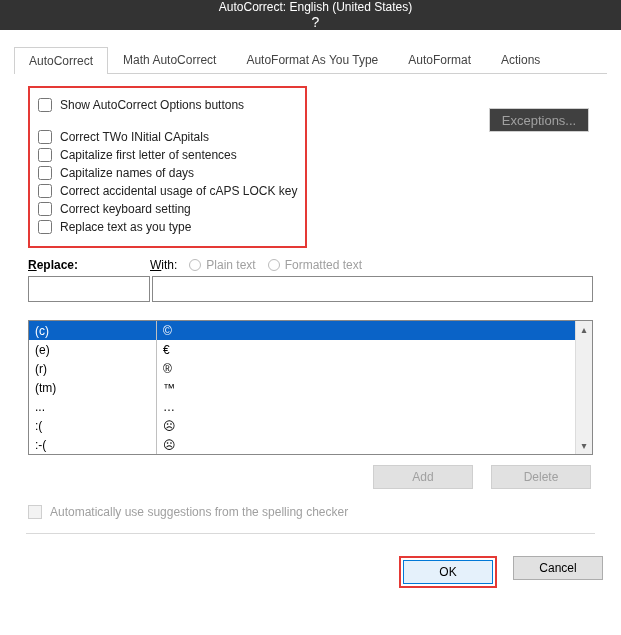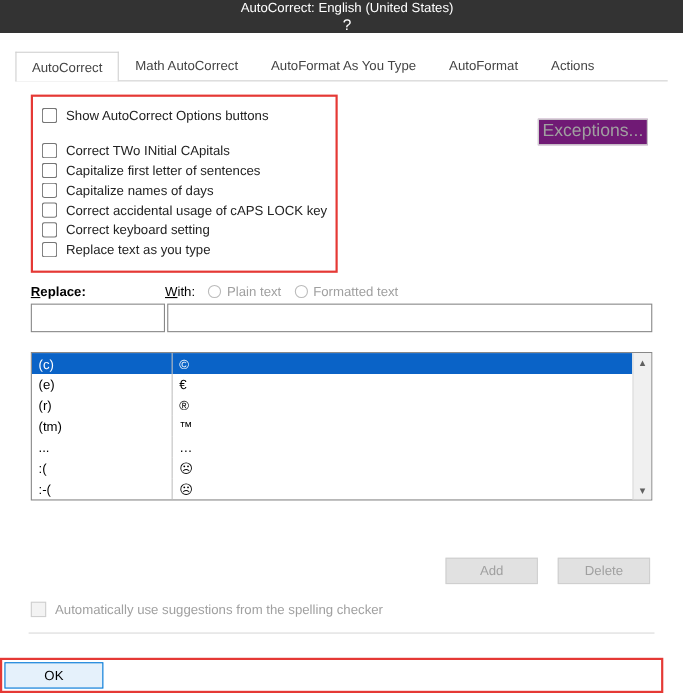--- a/index.html
+++ b/index.html
@@ -9,44 +9,44 @@
   .titlebar .btn { width: 46px; height: 30px; display: flex; align-items: center; justify-content: center; color: #fff; font-size: 14px; }
   .content { padding: 16px 14px 0 14px; }
   .tabs { display: flex; border-bottom: 1px solid #d0d0d0; text-align: center; }
   .tab { padding: 6px 14px; border: 1px solid transparent; border-bottom: none; color: #444; cursor: default; font-size: 12px; }
   .tab.active { border-color: #d0d0d0; background: #fff; position: relative; top: 1px; }
   .panel { padding: 12px 14px; position: relative; }
   .highlight-box { border: 2px solid #e53935; padding: 6px 8px 8px 8px; display: inline-block; }
   .checkrow { display: flex; align-items: center; margin: 4px 0; }
   .checkrow input[type=checkbox] { width: 14px; height: 14px; margin: 0 8px 0 0; accent-color: #888; }
   .checkrow label { font-size: 12px; color: #222; }
-  .exceptions { position: absolute; right: 18px; top: 34px; width: 100px; height: 24px; background: #701a75; color: #a0a0a0; border: 1px solid #cfcfcf; display: flex; align-items: center; justify-content: center; font-size: 16px; }
+  .exceptions { position: absolute; right: 18px; top: 34px; width: 100px; height: 24px; background: #404040; color: #a0a0a0; border: 1px solid #cfcfcf; display: flex; align-items: center; justify-content: center; font-size: 13px; }
   .replace-row { display: flex; align-items: center; margin-top: 10px; }
   .replace-lbl { width: 122px; font-weight: bold; }
   .radio { width: 12px; height: 12px; border-radius: 50%; border: 1px solid #bbb; display: inline-block; margin: 0 5px 0 12px; vertical-align: middle; }
   .radio-label { color: #a0a0a0; font-size: 12px; vertical-align: middle; }
   .inputs-row { display: flex; margin-top: 4px; }
   .inputs-row input { height: 26px; border: 1px solid #888; padding: 2px 6px; font-size: 12px; }
   .inp-replace { width: 122px; margin-right: 2px; }
   .inp-with { flex: 1; }
   .table-wrap { margin-top: 18px; border: 1px solid #888; height: 135px; display: flex; }
   .table-body { flex: 1; overflow: hidden; }
   .table-body .trow { display: flex; height: 19px; align-items: center; font-size: 12px; }
   .table-body .trow .c1 { width: 128px; padding-left: 6px; border-right: 1px solid #c0c0c0; height: 100%; display: flex; align-items: center; }
   .table-body .trow .c2 { flex: 1; padding-left: 6px; height: 100%; display: flex; align-items: center; }
   .trow.selected { background: #0a63c7; color: #fff; }
   .scrollbar { width: 17px; background: #f0f0f0; border-left: 1px solid #dcdcdc; display: flex; flex-direction: column; }
   .scrollbar .arrow { height: 17px; display: flex; align-items: center; justify-content: center; color: #606060; font-size: 10px; }
   .scrollbar .track { flex: 1; }
   .action-row { display: flex; justify-content: flex-end; margin-top: 10px; gap: 18px; padding-right: 2px; }
-  .action-btn { width: 84px; height: 24px; background: #e1e1e1; color: #a0a0a0; border: 1px solid #cfcfcf; display: flex; align-items: center; justify-content: center; font-size: 12px; margin-top: 42px; }
+  .action-btn { width: 100px; height: 24px; background: #e1e1e1; color: #a0a0a0; border: 1px solid #cfcfcf; display: flex; align-items: center; justify-content: center; font-size: 12px; }
   .auto-row { display: flex; align-items: center; margin-top: 16px; color: #a0a0a0; }
   .auto-row .chk { width: 14px; height: 14px; border: 1px solid #cfcfcf; margin-right: 8px; background: #f3f3f3; }
   .bottom-sep { border-top: 1px solid #d9d9d9; margin: 14px -2px 0 -2px; }
-  .footer { display: flex; justify-content: flex-end; gap: 16px; padding: 10px 18px 14px 0; flex-direction: column; }
+  .footer { display: flex; justify-content: flex-end; gap: 16px; padding: 10px 18px 14px 0; }
   .footer .fbtn { width: 90px; height: 24px; background: #e1e1e1; border: 1px solid #adadad; display: flex; align-items: center; justify-content: center; font-size: 12px; }
   .ok-wrap { border: 2px solid #e53935; padding: 2px; }
   .ok-wrap .fbtn { border: 1px solid #0078d7; background: #e5f1fb; }
   .u { text-decoration: underline; }
 </style>
 </head>
 <body>
 
 <div class="titlebar">
   <div class="title">AutoCorrect: English (United States)</div>
@@ -165,13 +165,14 @@
     </div>
 
     <div class="bottom-sep"></div>
   </div>
 </div>
 
 <div class="footer">
   <div class="ok-wrap">
     <div class="fbtn">OK</div>
   </div>
+  <div class="fbtn">Cancel</div>
 </div>
 
 </body></html>

